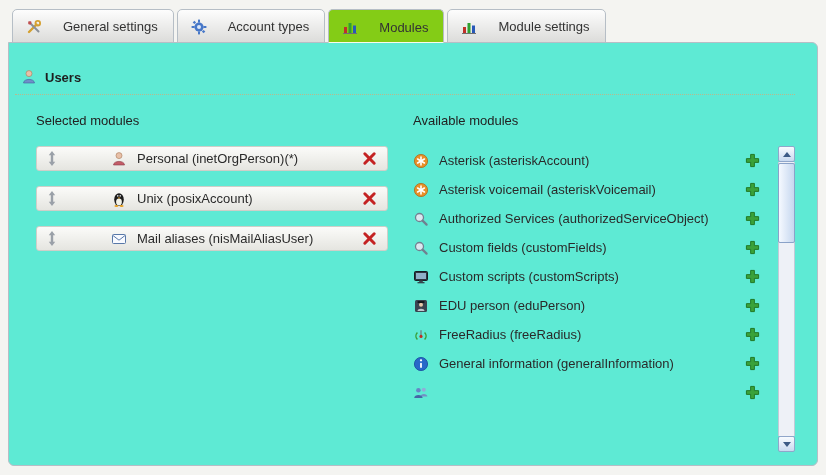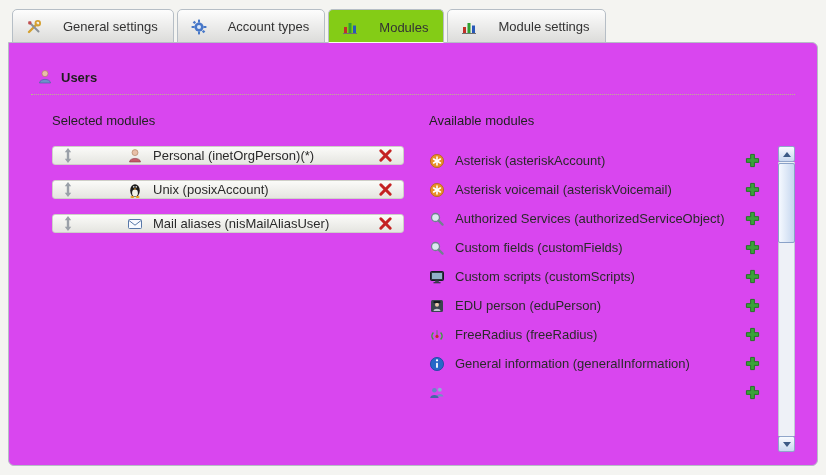--- a/index.html
+++ b/index.html
@@ -27,42 +27,42 @@
     background:#84cc16;
     border-bottom:1px solid #fbfbee;
     padding-top:9px;
   }
   .tabicon { display:flex; width:16px; height:16px; }
 
   
   .panel {
     position:relative; z-index:1;
     border:1px solid #b6bec6;
-    background:#d946ef;
+    background:#5eead4;
     border-radius:0 6px 6px 6px;
     height:424px;
-    padding:26px 22px 10px 22px;
+    padding:26px 22px 10px 6px;
   }
   .section-heading {
     display:flex; align-items:center; gap:8px;
     font-weight:bold; font-size:13px; color:#1e1e1e;
     padding:0 0 9px 6px;
     border-bottom:1px dotted #b9b98c;
     margin-bottom:18px;
   }
 
   .columns { display:flex; padding-left:2px;margin-left:19px; }
   .col-left { width:352px; margin-right:25px; flex-shrink:0; }
   .col-right { flex:1; min-width:0; }
   .col-heading { margin-bottom:18px; color:#222; }
 
   
   .selrow {
     display:flex; align-items:center;
-    height:19px;
+    height:25px;
     background:linear-gradient(#fbfbf9,#e5e5e0);
     border:1px solid #cfcfc8;
     border-radius:3px;
     margin-bottom:15px;
     padding:0 10px;
   }
   .drag { display:flex; width:12px; cursor:grab; }
   .selicon { display:flex; margin-left:52px; width:17px; }
   .sellabel { margin-left:9px; }
   .delbtn { margin-left:auto; background:none; border:none; padding:0; cursor:pointer; display:flex; }

